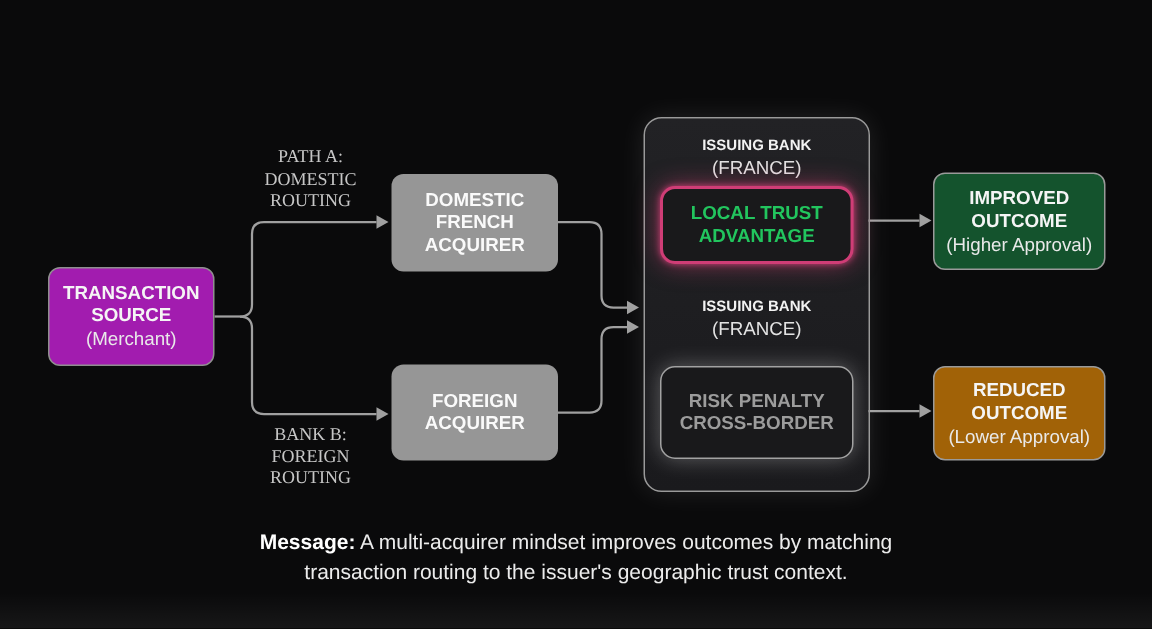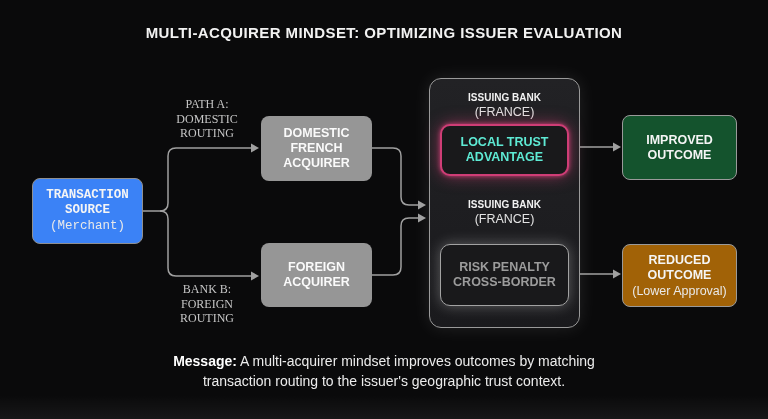--- a/index.html
+++ b/index.html
@@ -14,21 +14,21 @@
     pointer-events:none;
   }
   .title {
     position:absolute; top:24px; left:0; width:768px; text-align:center;
     color:#f2f2f2; font-weight:bold; font-size:15px; letter-spacing:0.4px;
   }
   .node {
     position:absolute; display:flex; flex-direction:column; justify-content:center;
     align-items:center; text-align:center; border-radius:8px; box-sizing:border-box;
   }
-  .dark-node { background:#3b82f6; border:1.5px solid #8f8f8f;font-family:Liberation Mono, monospace; }
+  .dark-node { background:#a21caf; border:1.5px solid #8f8f8f; }
   .source   { left:32px;  top:178px; width:111px; height:66px; }
   .improved { left:622px; top:115px; width:115px; height:65px; background:#14532d; border:1.5px solid #9a9a9a; }
   .reduced  { left:622px; top:244px; width:115px; height:63px; background:#a16207; border:1.5px solid #9a9a9a; }
   .bold-line { display:block; font-weight:bold; font-size:12.5px; line-height:15px; color:#f5f5f5; }
   .sub-line  { display:block; font-size:12.5px; line-height:16px; color:#e9e9e9; }
   .path-label {
     position:absolute; width:110px; text-align:center;
     color:#c6c6c6; font-size:12px; line-height:14.5px;
   }
   .path-a { left:152px; top:97px; }
@@ -52,41 +52,40 @@
   .inner-box {
     position:absolute; left:10px; width:129px; display:flex; flex-direction:column;
     justify-content:center; text-align:center; border-radius:10px; box-sizing:border-box;
     background:#19191b;
   }
   .inner-box span { display:block; font-weight:bold; font-size:12.5px; line-height:15px; }
   .trust {
     top:45px; height:52px; border:2px solid #cf3d76;
     box-shadow:0 0 16px rgba(224,69,127,0.55), 0 0 4px rgba(224,69,127,0.8);
   }
-  .trust span { color:#5eead4; }
+  .trust span { color:#22c55e; }
   .penalty {
     top:165px; height:62px; border:1.5px solid #a2a2a2;
     box-shadow:0 0 14px rgba(255,255,255,0.30);
   }
   .penalty span { color:#9c9c9c; }
   .message {
     position:absolute; top:351px; left:139px; width:490px; text-align:center;
     color:#ececec; font-size:14px; line-height:20px;
   }
   .message .msg-label { font-weight:bold; color:#ffffff; }
   .connectors { position:absolute; left:0; top:0; pointer-events:none; }
   .connectors path { stroke:#a0a0a0; stroke-width:1.5; fill:none; }
   .connectors polygon { fill:#a0a0a0; }
 </style>
 </head>
 <body>
 
 <div class="stage">
 
-  <div class="title">MULTI-ACQUIRER MINDSET: OPTIMIZING ISSUER EVALUATION</div>
 
   <svg class="connectors" width="768" height="419" viewBox="0 0 768 419">
     <path d="M143 211 H160"></path>
     <path d="M160 211 Q168 211 168 203 V156 Q168 148 176 148 H251"></path>
     <path d="M160 211 Q168 211 168 219 V268 Q168 276 176 276 H251"></path>
     <polygon points="251,143.5 259,148 251,152.5"></polygon>
     <polygon points="251,271.5 259,276 251,280.5"></polygon>
     <path d="M372 148 H393 Q401 148 401 156 V197 Q401 205 409 205 H418"></path>
     <polygon points="418,200.5 426,205 418,209.5"></polygon>
     <path d="M372 275 H393 Q401 275 401 267 V226 Q401 218 409 218 H418"></path>
@@ -139,20 +138,21 @@
     </div>
     <div class="inner-box penalty">
       <span>RISK PENALTY</span>
       <span>CROSS-BORDER</span>
     </div>
   </div>
 
   <div class="node improved">
     <span class="bold-line">IMPROVED</span>
     <span class="bold-line">OUTCOME</span>
+    <span class="sub-line">(Higher Approval)</span>
   </div>
   <div class="node reduced">
     <span class="bold-line">REDUCED</span>
     <span class="bold-line">OUTCOME</span>
     <span class="sub-line">(Lower Approval)</span>
   </div>
 
   <div class="message">
     <span class="msg-label">Message:</span>
     <span>A multi-acquirer mindset improves outcomes by matching transaction routing to the issuer's geographic trust context.</span>

